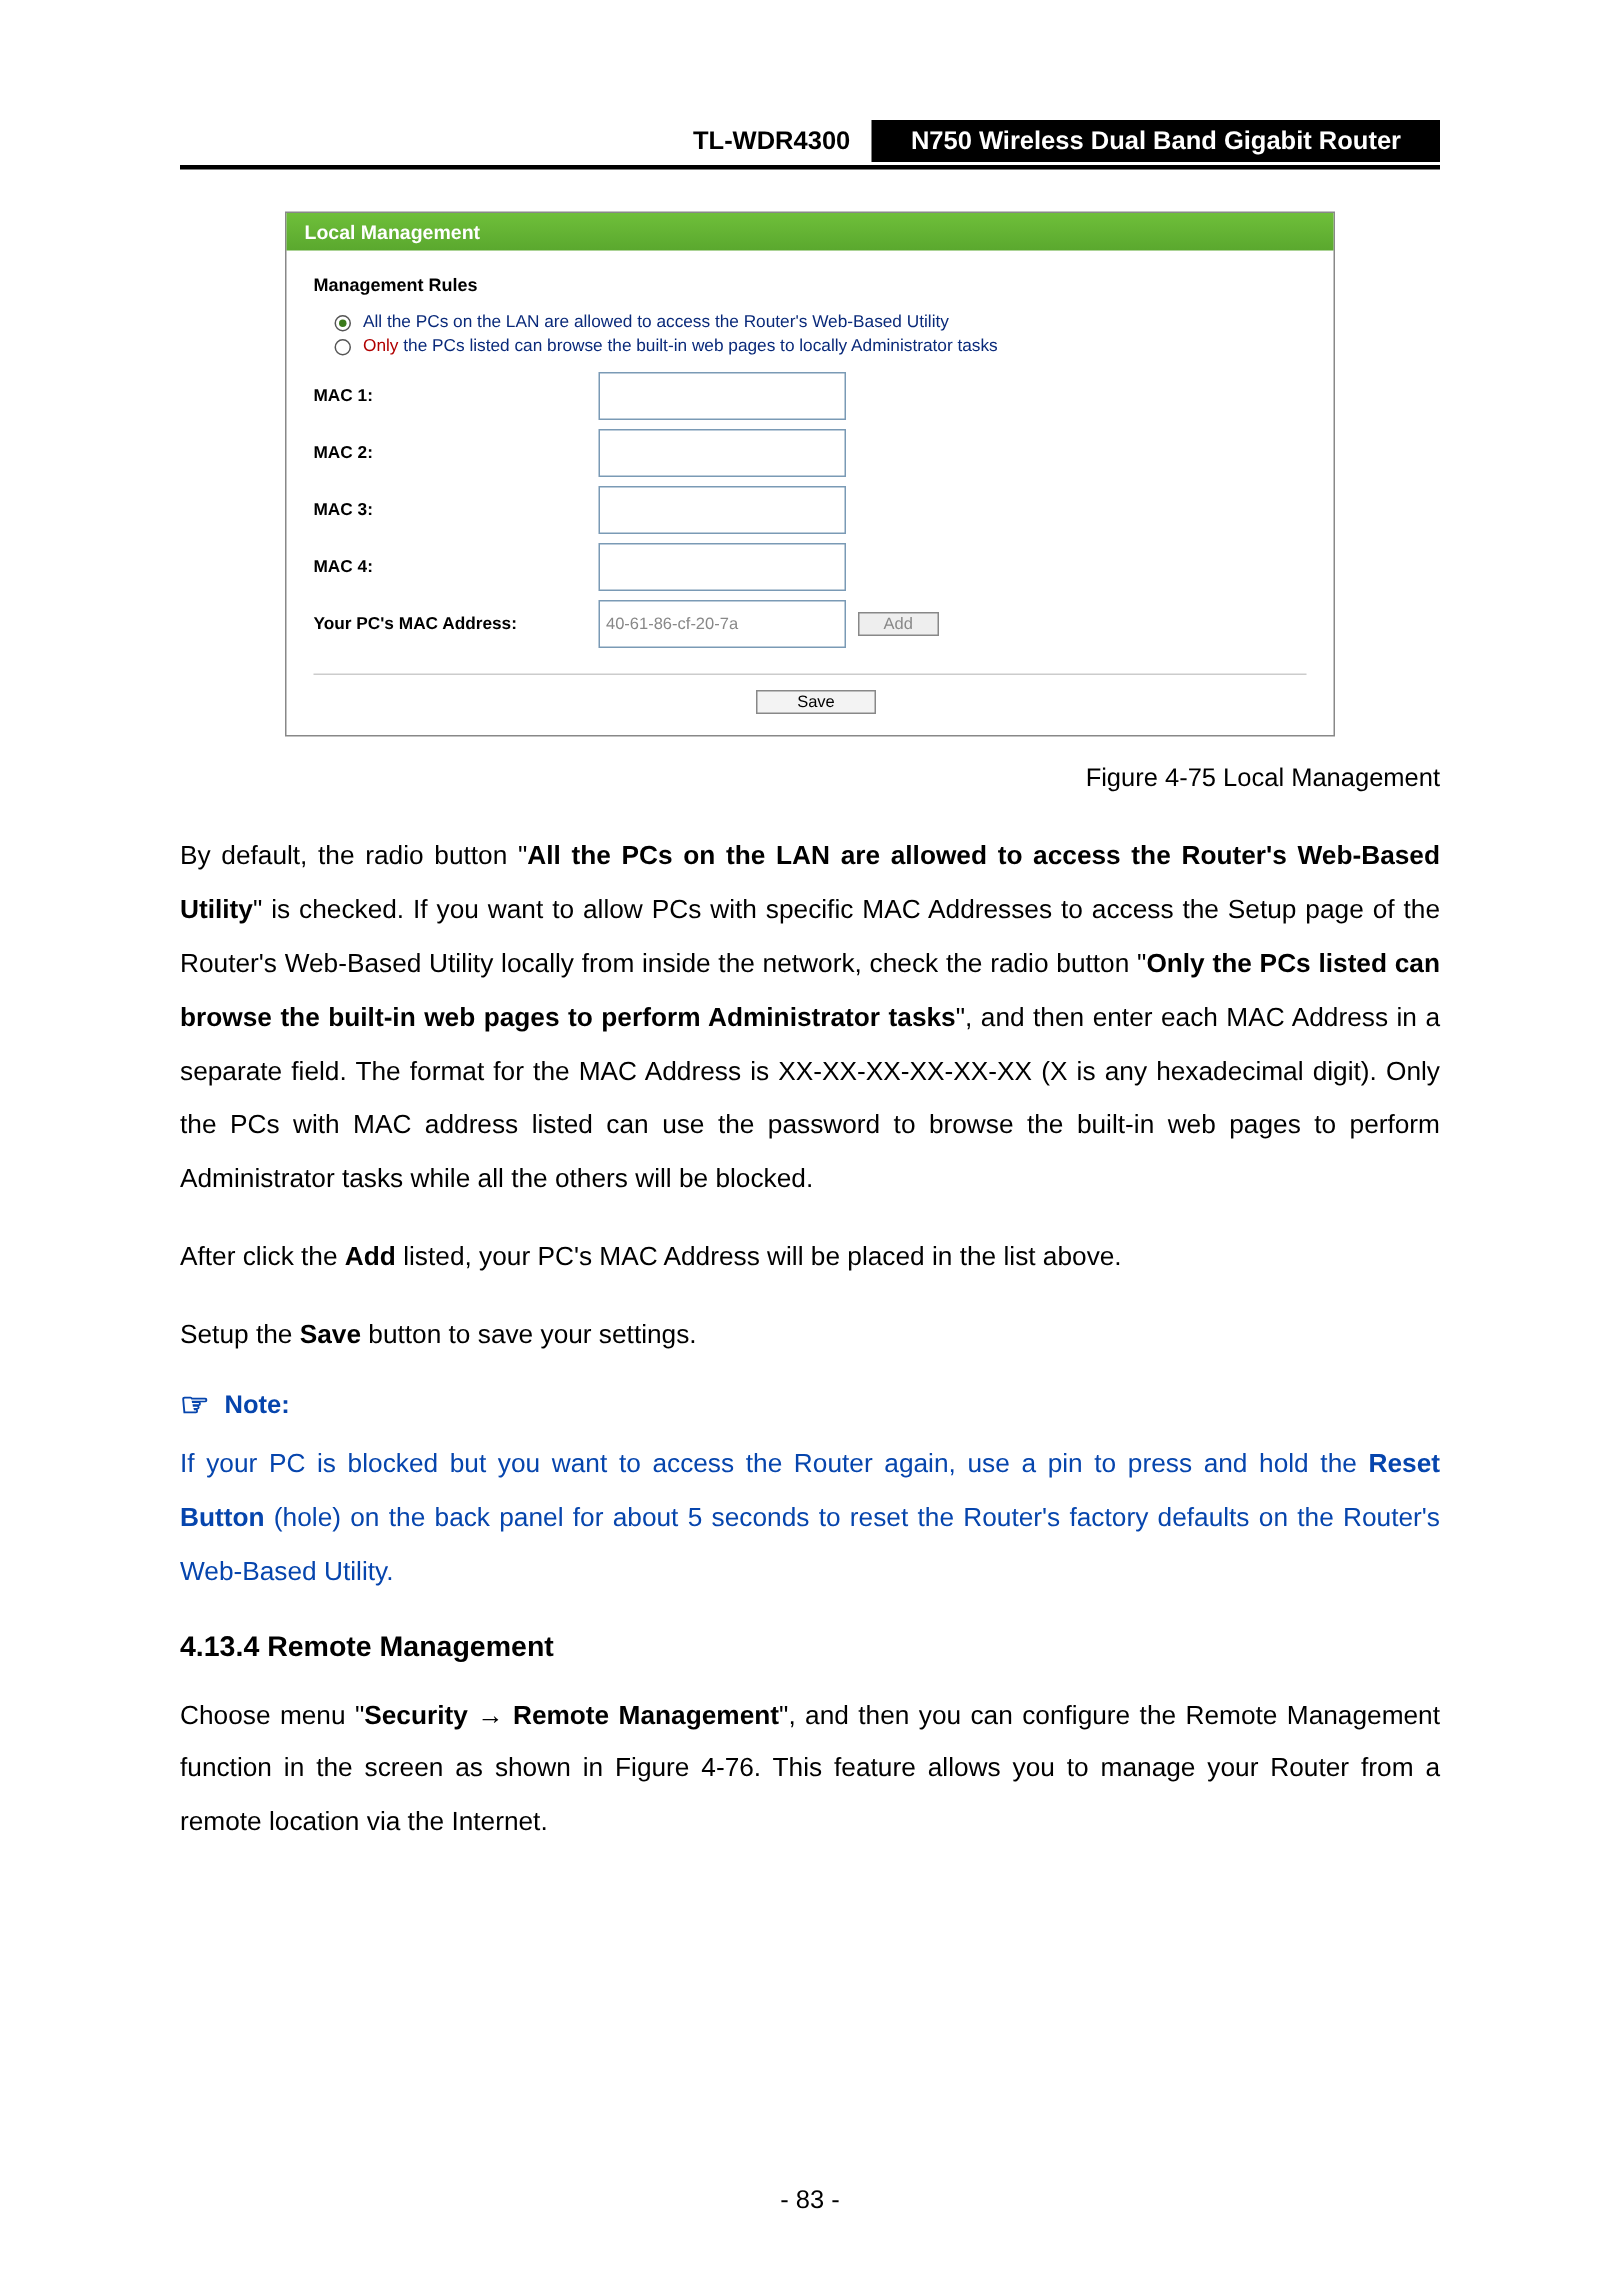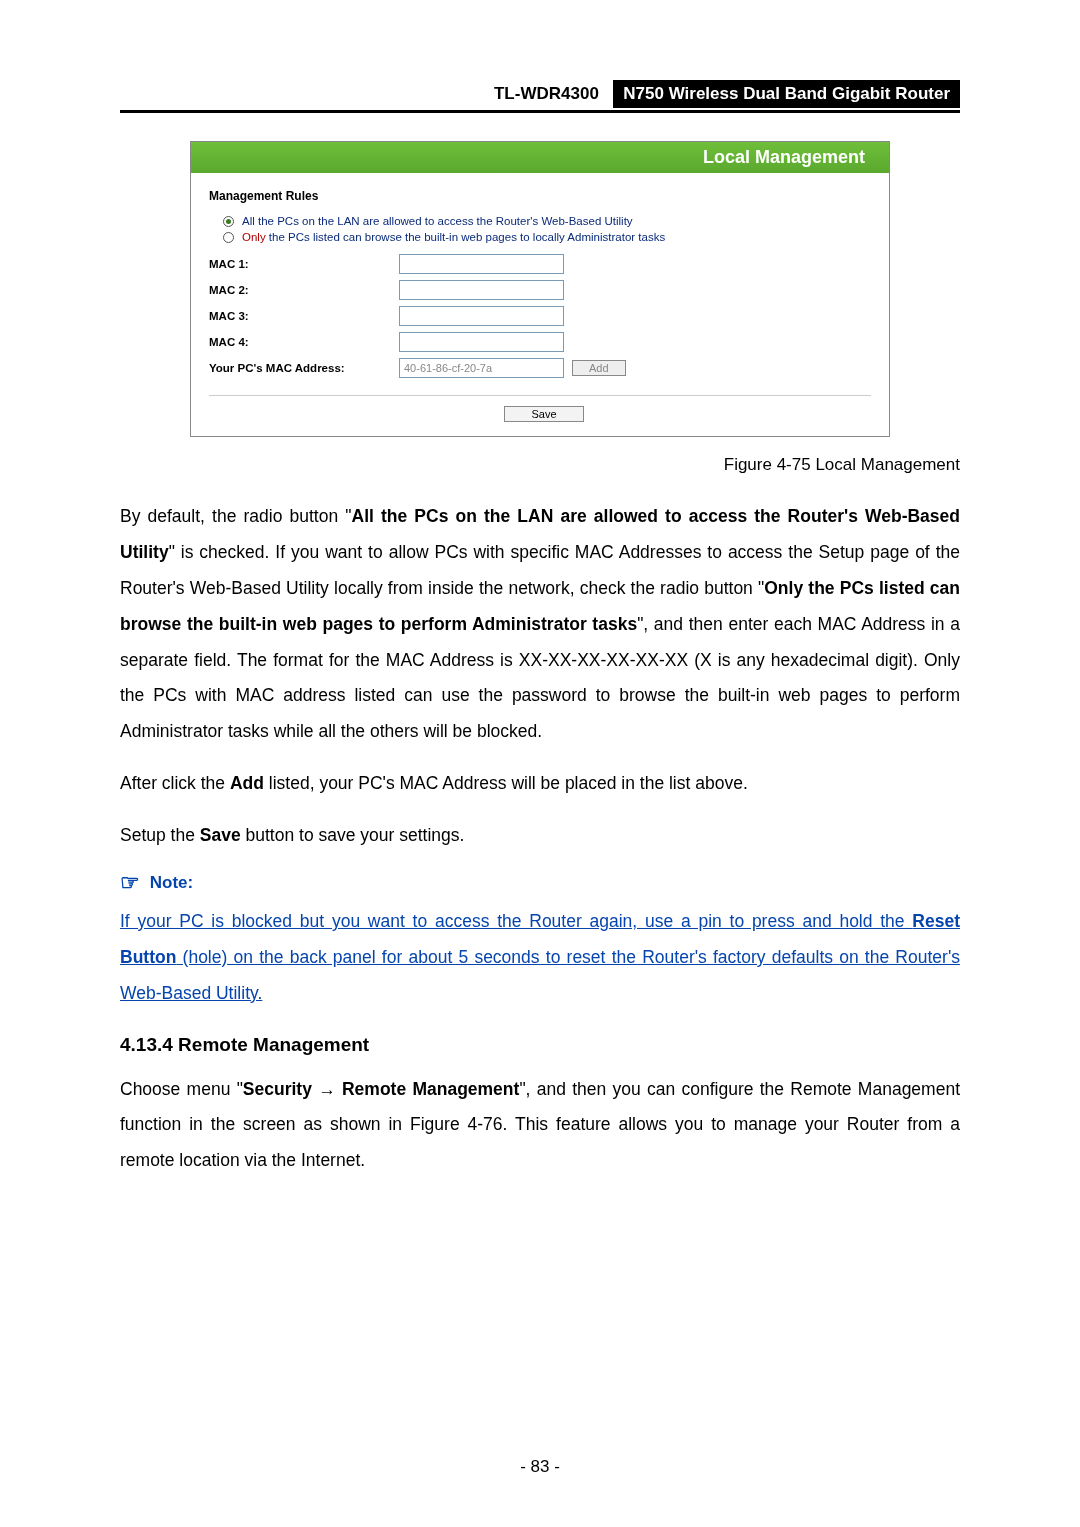--- a/index.html
+++ b/index.html
@@ -25,37 +25,36 @@
     font-size: 17px;
     padding: 4px 10px 4px 0;
     vertical-align: middle;
   }
   .device-badge {
     display: inline-block;
     background: #000;
     color: #fff;
     font-weight: bold;
     font-size: 17px;
-    padding: 4px 10px;
+    padding: 4px 26px;
     vertical-align: middle;
   }
   .screenshot {
     width: 700px;
     margin: 0 auto 18px auto;
     border: 1px solid #888;
     background: #fff;
     font-size: 12px;
   }
   .screenshot-hdr {
     background: linear-gradient(#6fbf3a,#5aa82e);
     color: #fff;
     font-weight: bold;
-    padding: 5px 24px;
-    font-size: 18px;
-    text-align: right;
+    padding: 5px 12px;
+    font-size: 13px;
   }
   .screenshot-body {
     padding: 16px 18px 14px 18px;
   }
   .mgmt-rules-title {
     font-weight: bold;
     font-size: 12px;
     margin-bottom: 10px;
   }
   .radio-row {
@@ -92,21 +91,21 @@
   }
   .mac-label {
     width: 190px;
     padding-right: 10px;
     font-weight: bold;
     font-size: 11.5px;
     color: #000;
   }
   .mac-input {
     width: 165px;
-    height: 20px;
+    height: 32px;
     border: 1px solid #7a9ab5;
     background: #fff;
     font-size: 11px;
     padding: 0 4px;
     color:#888;
   }
   .add-btn, .save-btn {
     font-size: 11px;
     padding: 1px 16px;
     border: 1px solid #888;
@@ -148,21 +147,20 @@
   .note-row .hand {
     font-size: 22px;
     margin-right: 10px;
   }
   .note-text {
     color: #0645AD;
     font-size: 17.5px;
     line-height: 2.05;
     text-align: justify;
     margin-bottom: 22px;
-    text-decoration: underline;
   }
   .note-text b { font-weight: bold; }
   .section-h {
     font-weight: bold;
     font-size: 19px;
     margin: 8px 0 16px 0;
   }
   .arrow { font-family: sans-serif; }
   .page-num {
     position: absolute;

